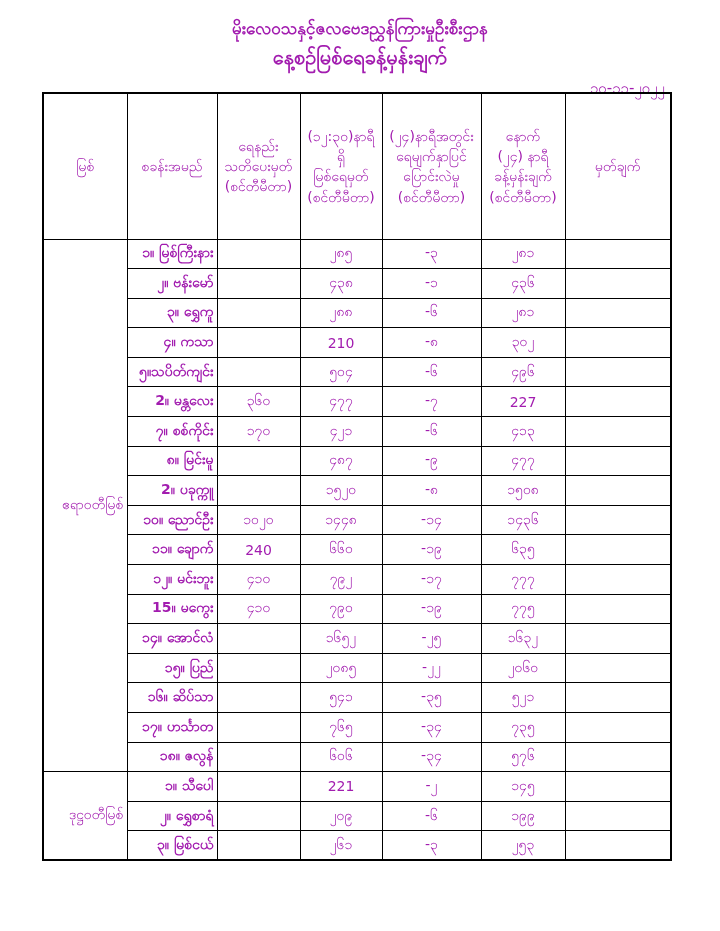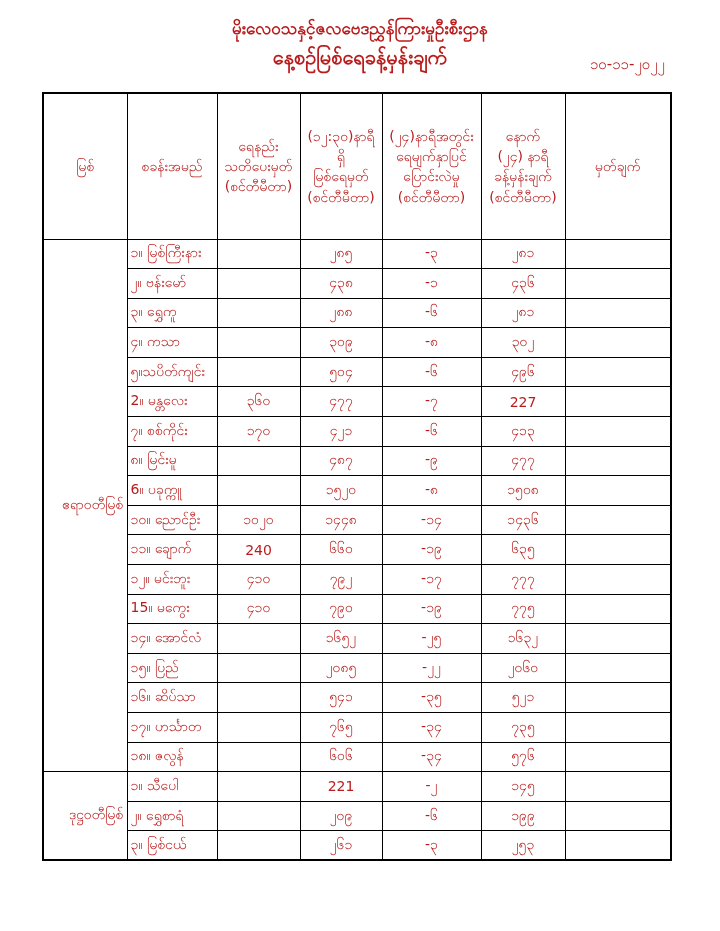--- a/index.html
+++ b/index.html
@@ -1,28 +1,28 @@
 <!DOCTYPE html>
 <html><head>
 <meta charset="utf-8">
 <style>
   html,body{margin:0;padding:0;}
   .page{
     position:relative;
     width:720px;height:931px;
     background:#ffffff;
     font-family:"DejaVu Sans", sans-serif;
-    color:#b91c1c;
+    color:#a21caf;
     overflow:hidden;
   }
   .title-block{padding-top:16px;text-align:center;}
   .title-line1{font-size:17px;font-weight:bold;line-height:1.5;}
   .title-line2{font-size:20px;font-weight:bold;line-height:1.5;}
   .report-date{
-    position:absolute;top:54px;right:55px;
+    position:absolute;top:78px;right:55px;
     font-size:15px;
   }
   table.forecast{
     position:absolute;left:42px;top:92px;
     width:628px;
     border-collapse:collapse;
     table-layout:fixed;
     border:2px solid #000;
   }
   table.forecast th, table.forecast td{
@@ -40,25 +40,26 @@
     white-space:pre-line;
     line-height:1.45;
   }
   td.river-cell{
     text-align:right;
     vertical-align:middle;
     font-size:15px;
     padding:0 1px;
   }
   td.station-cell{
-    text-align:left;
+    text-align:right;
     vertical-align:middle;
     font-size:15px;
     padding-left:4px;
     white-space:nowrap;
+    font-weight:bold;
   }
   td.num-cell{
     text-align:center;
     vertical-align:middle;
     font-size:15px;
   }
   td.remark-cell{}
   .col-river{width:84px;}
   .col-station{width:90px;}
   .col-warning{width:83px;}
@@ -130,21 +131,21 @@
         <td class="station-cell">၃။ ရွှေကူ</td>
         <td class="num-cell"></td>
         <td class="num-cell">၂၈၈</td>
         <td class="num-cell">-၆</td>
         <td class="num-cell">၂၈၁</td>
         <td class="remark-cell"></td>
       </tr>
       <tr>
         <td class="station-cell">၄။ ကသာ</td>
         <td class="num-cell"></td>
-        <td class="num-cell">၃၀၉</td>
+        <td class="num-cell">210</td>
         <td class="num-cell">-၈</td>
         <td class="num-cell">၃၀၂</td>
         <td class="remark-cell"></td>
       </tr>
       <tr>
         <td class="station-cell">၅။သပိတ်ကျင်း</td>
         <td class="num-cell"></td>
         <td class="num-cell">၅၀၄</td>
         <td class="num-cell">-၆</td>
         <td class="num-cell">၄၉၆</td>
@@ -168,21 +169,21 @@
       </tr>
       <tr>
         <td class="station-cell">၈။ မြင်းမူ</td>
         <td class="num-cell"></td>
         <td class="num-cell">၄၈၇</td>
         <td class="num-cell">-၉</td>
         <td class="num-cell">၄၇၇</td>
         <td class="remark-cell"></td>
       </tr>
       <tr>
-        <td class="station-cell">6။ ပခုက္ကူ</td>
+        <td class="station-cell">2။ ပခုက္ကူ</td>
         <td class="num-cell"></td>
         <td class="num-cell">၁၅၂၀</td>
         <td class="num-cell">-၈</td>
         <td class="num-cell">၁၅၀၈</td>
         <td class="remark-cell"></td>
       </tr>
       <tr>
         <td class="station-cell">၁၀။ ညောင်ဦး</td>
         <td class="num-cell">၁၀၂၀</td>
         <td class="num-cell">၁၄၄၈</td>

